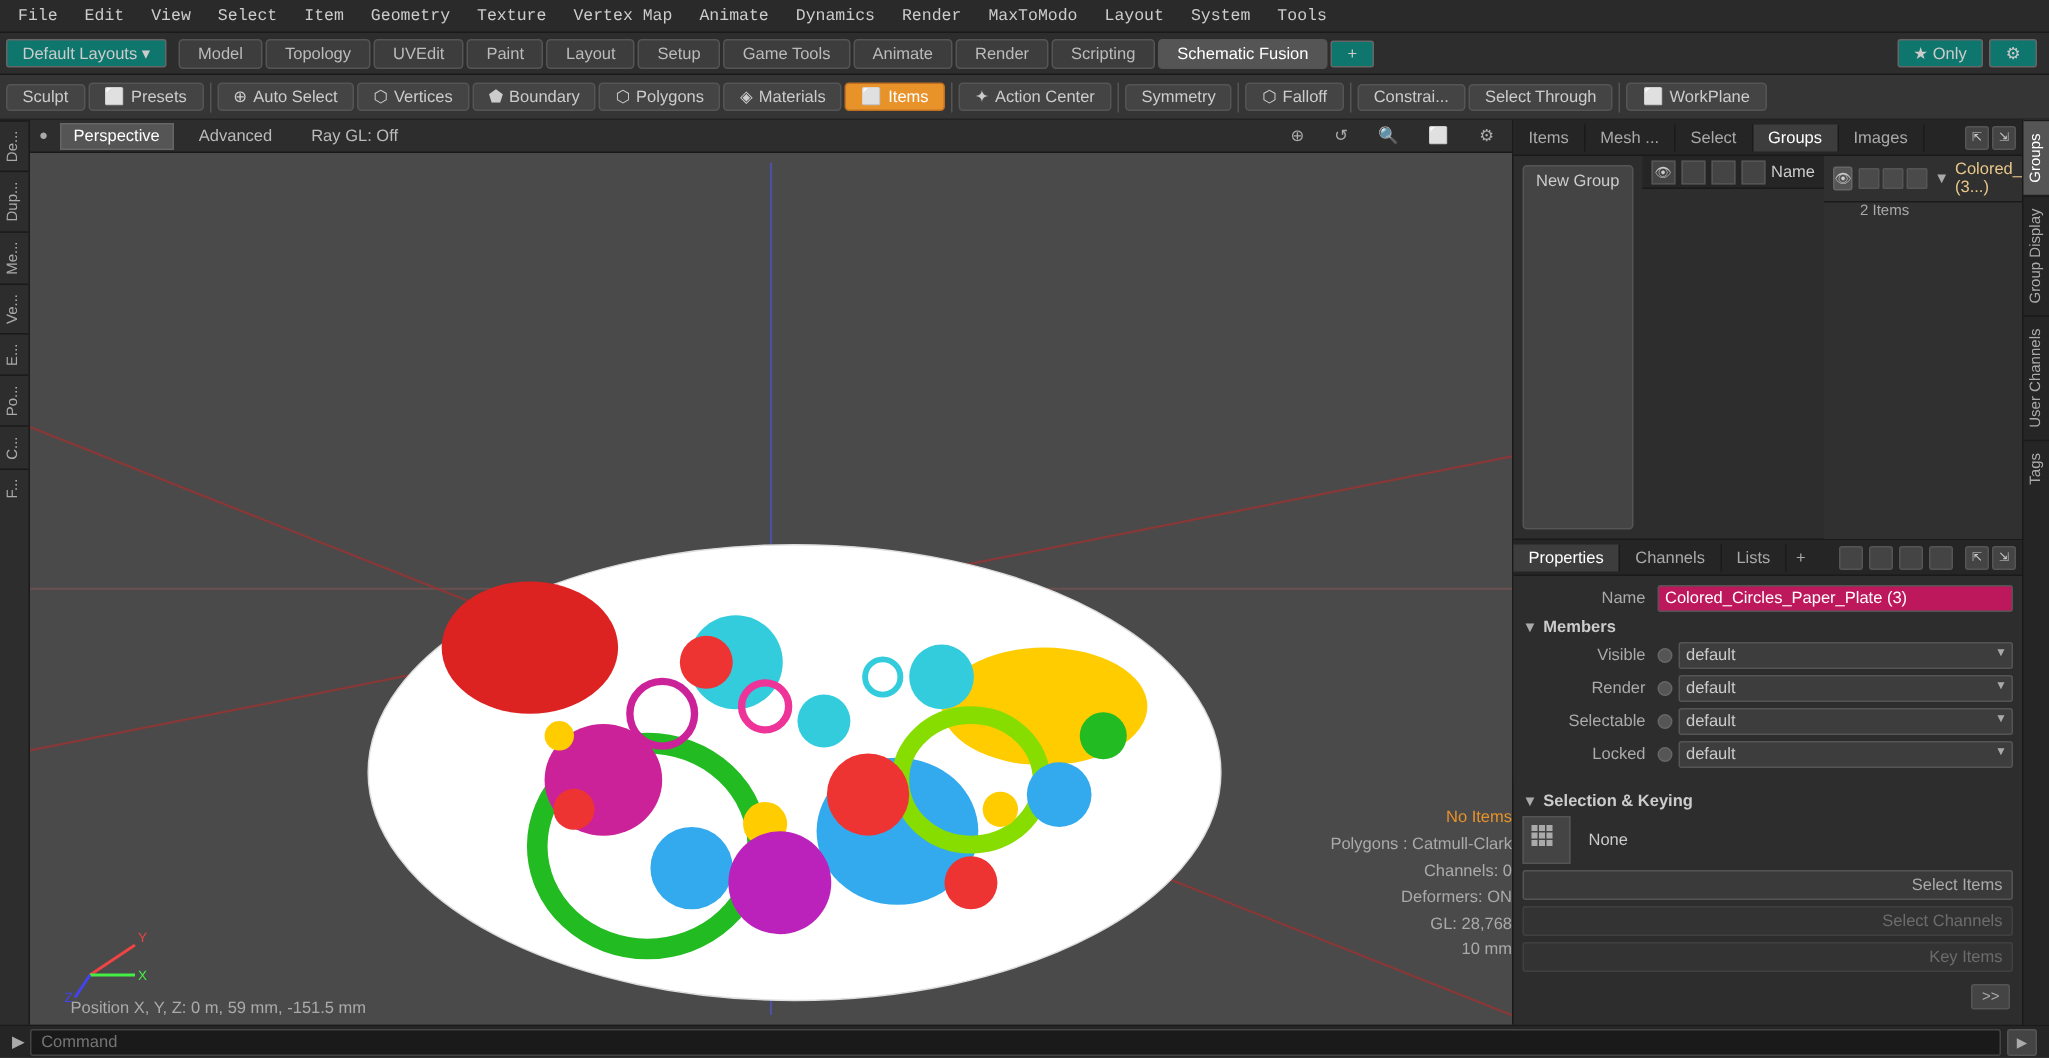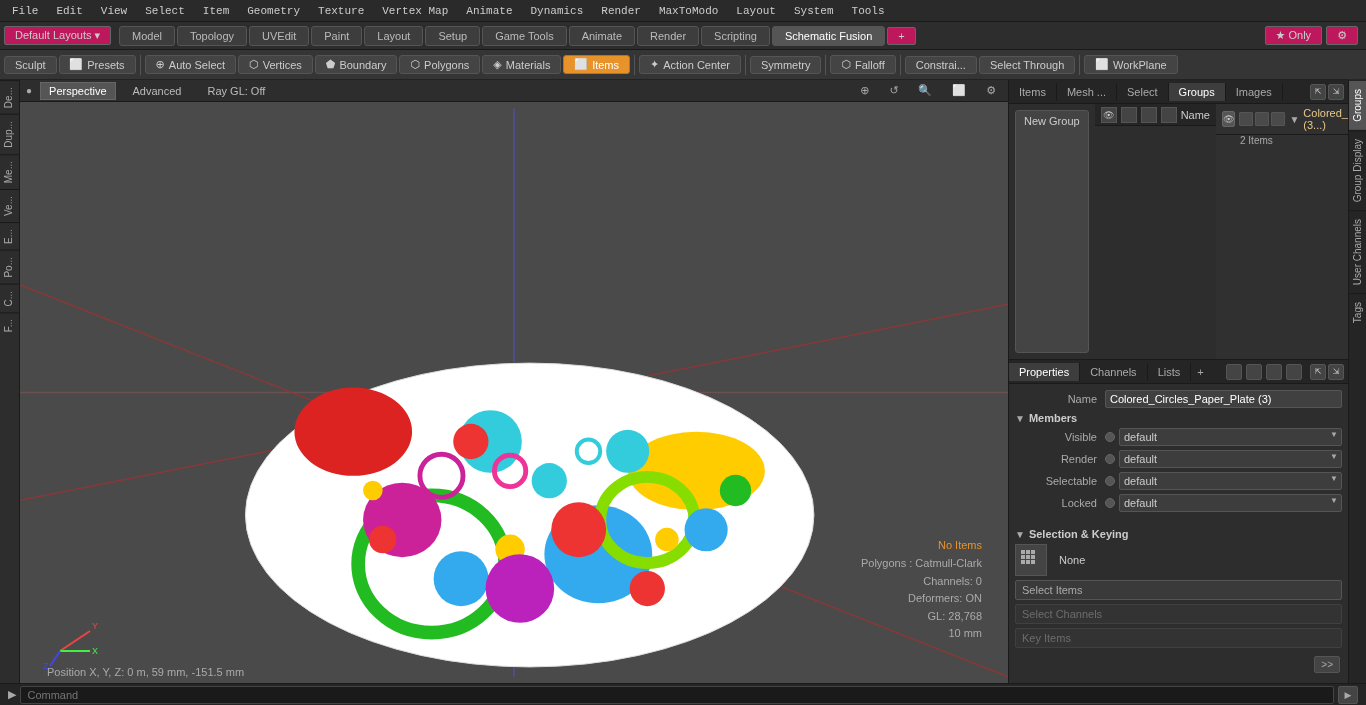--- a/index.html
+++ b/index.html
@@ -8,21 +8,21 @@
     
     #menu-bar { display: flex; align-items: center; height: 22px; background: #2a2a2a; border-bottom: 1px solid #1a1a1a; padding: 0 4px; gap: 2px; }
     .menu-item { padding: 2px 8px; color: #ccc; cursor: pointer; font-size: 11px; font-family: Liberation Mono, monospace; }
 
     
     #workspace-bar { display: flex; align-items: center; height: 28px; background: #2d2d2d; border-bottom: 1px solid #1a1a1a; }
     #workspace-left { display: flex; align-items: center; flex: 1; padding: 0 4px; gap: 2px; }
     .workspace-tab { padding: 3px 12px; background: #3d3d3d; color: #bbb; border: 1px solid #555; border-radius: 3px; cursor: pointer; font-size: 11px; }
     .workspace-tab.active { background: #555; color: #fff; }
     #workspace-right { display: flex; align-items: center; gap: 4px; padding: 0 8px; }
-    .ws-btn { padding: 2px 10px; background: #be185d; color: #ccc; border: 1px solid #666; border-radius: 2px; cursor: pointer; font-size: 11px; }
+    .ws-btn { padding: 2px 10px; background: #0f766e; color: #ccc; border: 1px solid #666; border-radius: 2px; cursor: pointer; font-size: 11px; }
 
     
     #tool-bar { display: flex; align-items: center; height: 30px; background: #353535; border-bottom: 1px solid #222; padding: 0 4px; gap: 2px; }
     .tool-btn { padding: 2px 10px; background: #444; color: #ccc; border: 1px solid #555; border-radius: 3px; cursor: pointer; font-size: 11px; display: flex; align-items: center; gap: 4px; }
     .tool-btn.active { background: #e8922a; color: #fff; border-color: #c07020; }
     .tool-sep { width: 1px; height: 20px; background: #555; margin: 0 2px; }
 
     
     #main { display: flex; height: calc(705px - 22px - 28px - 30px - 22px); }
 
@@ -33,21 +33,21 @@
     
     #viewport { flex: 1; position: relative; background: #4a4a4a; overflow: hidden; }
     #viewport-header { display: flex; align-items: center; height: 22px; background: #2d2d2d; border-bottom: 1px solid #1a1a1a; padding: 0 6px; gap: 8px; }
     .vp-tab { padding: 2px 8px; color: #bbb; cursor: pointer; border: 1px solid transparent; font-size: 11px; }
     .vp-tab.active { background: #555; border-color: #666; color: #fff; }
     .vp-icon-btn { padding: 2px 6px; color: #aaa; cursor: pointer; }
     #viewport-canvas { position: absolute; top: 22px; left: 0; right: 0; bottom: 0; }
     #viewport-canvas svg { width: 100%; height: 100%; }
 
     
-    #vp-status { position: absolute; bottom: 40px; right: 26px; text-align: right; color: #e8922a; font-size: 11px; line-height: 1.6; }
+    #vp-status { position: absolute; bottom: 40px; right: 0; text-align: right; color: #e8922a; font-size: 11px; line-height: 1.6; }
     #vp-status .dim { color: #aaa; }
     #vp-coords { position: absolute; bottom: 5px; left: 27px; color: #aaa; font-size: 11px; }
     #vp-axes { position: absolute; bottom: 10px; left: 20px; }
 
     
     #right-panel { width: 340px; background: #2d2d2d; border-left: 1px solid #1a1a1a; display: flex; flex-direction: column; }
 
     
     #rp-top-tabs { display: flex; align-items: center; height: 24px; background: #252525; border-bottom: 1px solid #1a1a1a; }
     .rp-top-tab { padding: 3px 10px; color: #aaa; cursor: pointer; font-size: 11px; border-right: 1px solid #1a1a1a; }
@@ -77,30 +77,30 @@
     #props-icons { display: flex; gap: 4px; padding: 0 4px; }
     .prop-icon-btn { width: 16px; height: 16px; background: #444; border: 1px solid #555; cursor: pointer; border-radius: 2px; }
     #props-content { padding: 6px; background: #2d2d2d; }
     .prop-row { display: flex; align-items: center; margin-bottom: 4px; }
     .prop-label { width: 90px; color: #aaa; font-size: 11px; text-align: right; padding-right: 8px; }
     .prop-control { flex: 1; display: flex; align-items: center; }
     .prop-select { width: 100%; background: #3d3d3d; color: #ccc; border: 1px solid #555; border-radius: 2px; padding: 2px 4px; font-size: 11px; appearance: none; cursor: pointer; }
     .prop-select-wrap { flex: 1; position: relative; }
     .prop-select-wrap::after { content: '▼'; position: absolute; right: 4px; top: 2px; font-size: 8px; color: #aaa; pointer-events: none; }
     .prop-dot { width: 10px; height: 10px; background: #555; border-radius: 50%; margin-right: 4px; border: 1px solid #666; }
-    .prop-name-input { flex: 1; background: #404040; color: #fff; border: 1px solid #555; padding: 2px 4px; font-size: 11px; border-radius: 2px; }
+    .prop-name-input { flex: 1; background: #be185d; color: #fff; border: 1px solid #555; padding: 2px 4px; font-size: 11px; border-radius: 2px; }
     .section-header { display: flex; align-items: center; gap: 4px; margin-bottom: 4px; }
     .section-arrow { color: #aaa; font-size: 10px; cursor: pointer; }
     .section-title { color: #ccc; font-weight: bold; font-size: 11px; }
 
     
     #sel-keying { padding: 6px; }
     .sel-icon-grid { width: 32px; height: 32px; background: #444; border: 1px solid #555; margin-right: 8px; display: flex; align-items: center; justify-content: center; }
     .sel-row { display: flex; align-items: center; margin-bottom: 4px; gap: 4px; }
-    .sel-btn { flex: 1; background: #3a3a3a; color: #aaa; border: 1px solid #555; border-radius: 2px; padding: 3px 6px; font-size: 11px; cursor: pointer; text-align: left; }
+    .sel-btn { flex: 1; background: #3a3a3a; color: #aaa; border: 1px solid #555; border-radius: 2px; padding: 3px 6px; font-size: 11px; cursor: pointer; text-align: right; }
     .sel-btn.disabled { opacity: 0.5; }
 
     
     #right-edge { width: 18px; background: #252525; border-left: 1px solid #1a1a1a; display: flex; flex-direction: column; }
     .edge-tab { writing-mode: vertical-rl; transform: rotate(180deg); padding: 8px 3px; font-size: 10px; color: #aaa; cursor: pointer; border-bottom: 1px solid #1a1a1a; white-space: nowrap; }
     .edge-tab.active { background: #555; color: #fff; }
 
     
     #bottom-bar { height: 22px; background: #252525; border-top: 1px solid #1a1a1a; display: flex; align-items: center; padding: 0 8px; gap: 4px; }
     #cmd-arrow { color: #aaa; cursor: pointer; }

